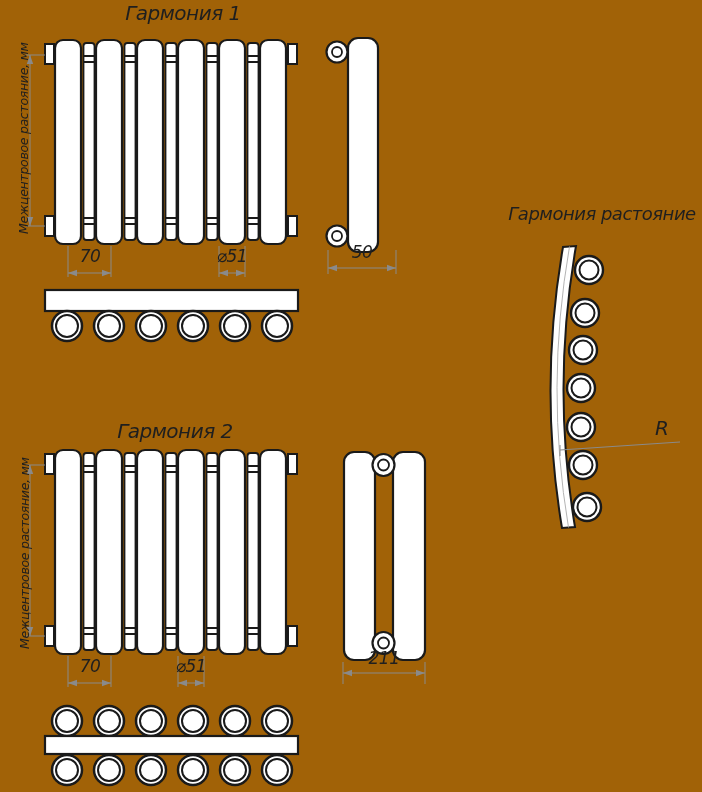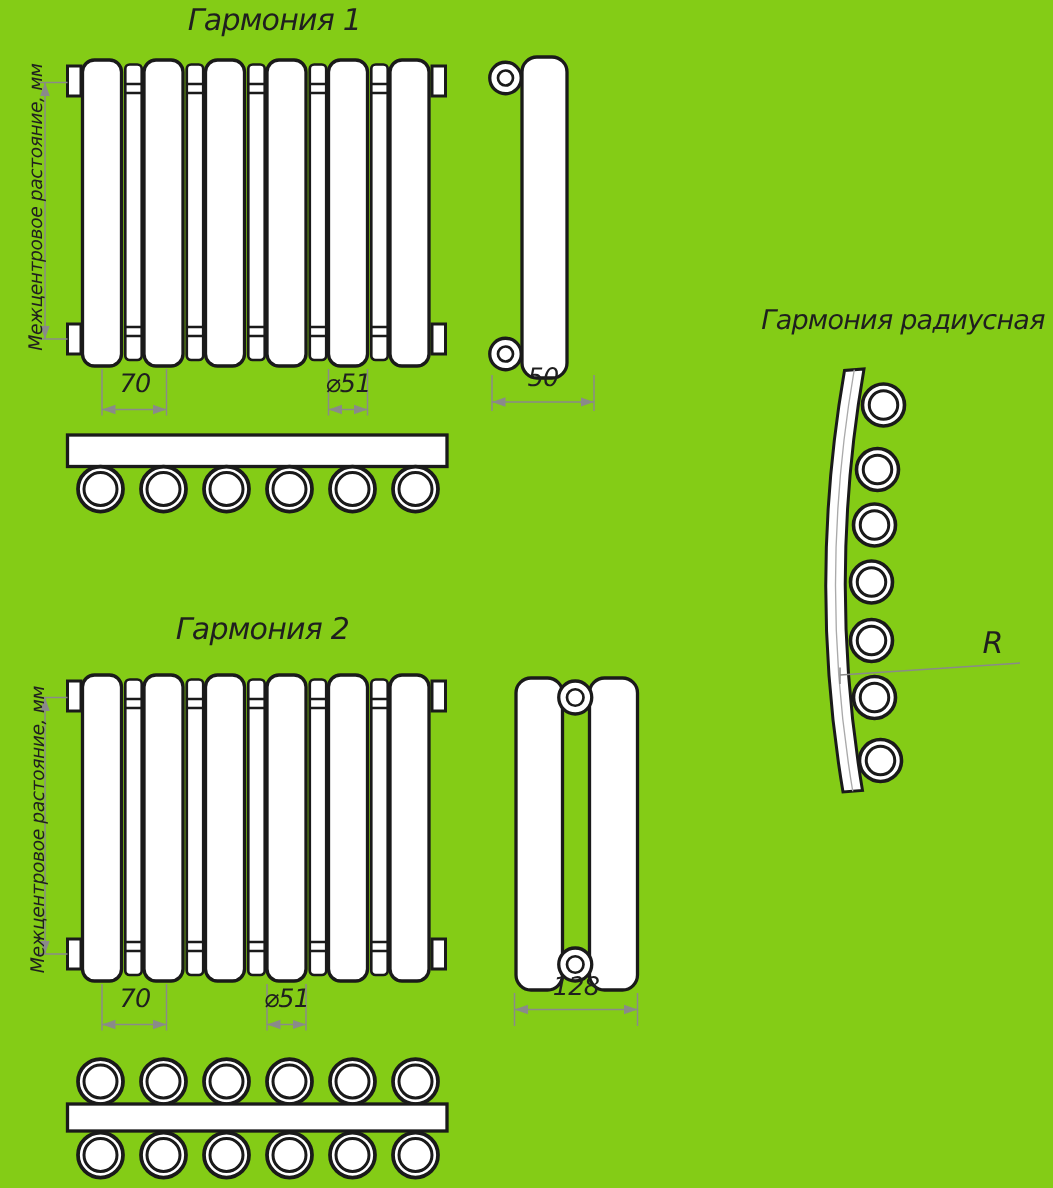--- a/index.html
+++ b/index.html
@@ -1,17 +1,17 @@
 <!DOCTYPE html>
 <html><head>
 <meta charset="utf-8">
 <style>
   html,body { margin:0; padding:0; background:#ffffff; }
   .canvas {
-    position:relative; width:702px; height:792px; background:#84cc16;
+    position:relative; width:702px; height:792px; background:#a16207;
     font-family:"DejaVu Sans", sans-serif; overflow:hidden;
   }
   svg.view { position:absolute; overflow:visible; }
   .lbl { position:absolute; font-style:italic; color:#1f1f1f;
          text-align:center; white-space:nowrap; line-height:1.1; }
   .title  { font-size:20px; letter-spacing:-0.5px; }
   .title3 { font-size:18px; letter-spacing:-0.5px; }
   .dim    { font-size:17px; letter-spacing:-0.5px; }
   .vlabel { font-size:12.5px; width:190px; transform:rotate(-90deg);
             transform-origin:center center; letter-spacing:-0.3px; }
@@ -104,21 +104,21 @@
         <circle cx="111" cy="40" r="11" stroke-width="2"></circle>
       <circle cx="153" cy="40" r="15" stroke-width="2.5"></circle>
         <circle cx="153" cy="40" r="11" stroke-width="2"></circle>
       <circle cx="195" cy="40" r="15" stroke-width="2.5"></circle>
         <circle cx="195" cy="40" r="11" stroke-width="2"></circle>
       <circle cx="237" cy="40" r="15" stroke-width="2.5"></circle>
         <circle cx="237" cy="40" r="11" stroke-width="2"></circle>
     </g>
   </svg>
 
-  <div class="lbl title" style="left:75px; top:408px; width:200px;text-align:center;">Гармония 2</div>
+  <div class="lbl title" style="left:75px; top:420px; width:200px;text-align:center;">Гармония 2</div>
 
   <svg class="view" style="left:26px; top:446px;" width="275" height="250">
     <use href="#fv"></use>
     <g stroke="#8a8a8a" stroke-width="1" fill="none">
       <path d="M152,210 V241 M178,210 V241"></path>
       <line x1="152" y1="237" x2="178" y2="237" marker-start="url(#arr)" marker-end="url(#arr)"></line>
     </g>
   </svg>
 
   <div class="lbl vlabel" style="left:-70px; top:547px;">Межцентровое растояние, мм</div>
@@ -132,21 +132,21 @@
       <circle cx="48.5" cy="19" r="11" stroke-width="2.2"></circle>
       <circle cx="48.5" cy="19" r="5.5" stroke-width="1.8"></circle>
       <circle cx="48.5" cy="197" r="11" stroke-width="2.2"></circle>
       <circle cx="48.5" cy="197" r="5.5" stroke-width="1.8"></circle>
     </g>
     <g stroke="#8a8a8a" stroke-width="1" fill="none">
       <path d="M8,216 V238 M90,216 V238"></path>
       <line x1="8" y1="227" x2="90" y2="227" marker-start="url(#arr)" marker-end="url(#arr)"></line>
     </g>
   </svg>
-  <div class="lbl dim" style="left:354px; top:649px; width:60px;">128</div>
+  <div class="lbl dim" style="left:354px; top:649px; width:60px;">211</div>
 
   <svg class="view" style="left:40px; top:700px;" width="265" height="92">
     <g fill="#ffffff" stroke="#1a1a1a">
       <circle cx="27" cy="21" r="15" stroke-width="2.5"></circle>
         <circle cx="27" cy="21" r="11" stroke-width="2"></circle>
       <circle cx="69" cy="21" r="15" stroke-width="2.5"></circle>
         <circle cx="69" cy="21" r="11" stroke-width="2"></circle>
       <circle cx="111" cy="21" r="15" stroke-width="2.5"></circle>
         <circle cx="111" cy="21" r="11" stroke-width="2"></circle>
       <circle cx="153" cy="21" r="15" stroke-width="2.5"></circle>
@@ -166,21 +166,21 @@
         <circle cx="111" cy="70" r="11" stroke-width="2"></circle>
       <circle cx="153" cy="70" r="15" stroke-width="2.5"></circle>
         <circle cx="153" cy="70" r="11" stroke-width="2"></circle>
       <circle cx="195" cy="70" r="15" stroke-width="2.5"></circle>
         <circle cx="195" cy="70" r="11" stroke-width="2"></circle>
       <circle cx="237" cy="70" r="15" stroke-width="2.5"></circle>
         <circle cx="237" cy="70" r="11" stroke-width="2"></circle>
     </g>
   </svg>
 
-  <div class="lbl title3" style="left:502px; top:204px; width:200px;">Гармония радиусная</div>
+  <div class="lbl title3" style="left:502px; top:204px; width:200px;">Гармония растояние</div>
 
   <svg class="view" style="left:500px; top:235px;" width="205" height="310">
     <path d="M63,12 Q38.5,153 62,293 L75,292 Q51.5,152 76,11 Z" fill="#ffffff" stroke="#1a1a1a" stroke-width="2"></path>
     <path d="M69.5,11.5 Q45,152.5 68.5,292.5" fill="none" stroke="#aaaaaa" stroke-width="0.9"></path>
     <g fill="#ffffff" stroke="#1a1a1a">
       <circle cx="89" cy="35" r="14" stroke-width="2.4"></circle>
         <circle cx="89" cy="35" r="9.5" stroke-width="2"></circle>
       <circle cx="85" cy="78" r="14" stroke-width="2.4"></circle>
         <circle cx="85" cy="78" r="9.5" stroke-width="2"></circle>
       <circle cx="83" cy="115" r="14" stroke-width="2.4"></circle>

